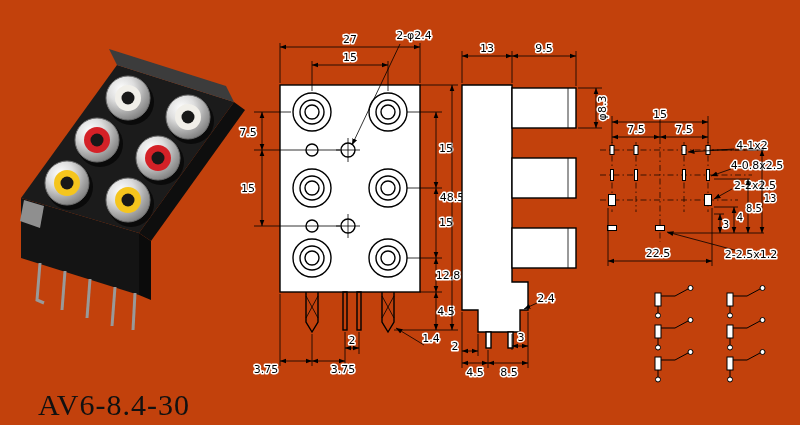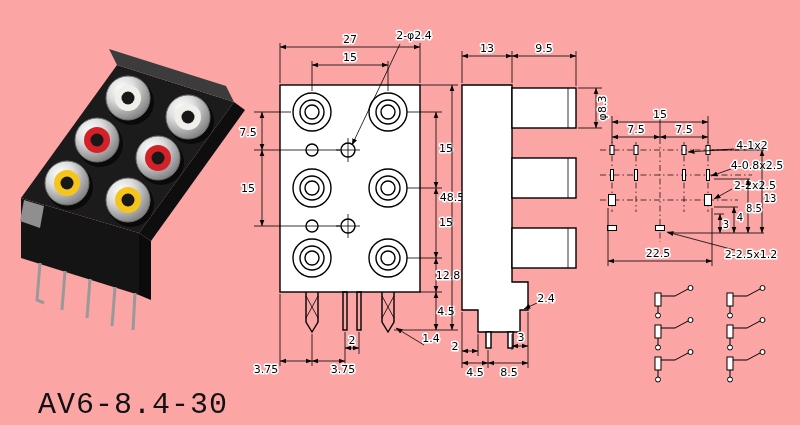--- a/index.html
+++ b/index.html
@@ -1,35 +1,35 @@
 <!DOCTYPE html>
 <html><head>
 <meta charset="utf-8">
 <style>
   html,body{margin:0;padding:0;background:#fff;}
-  .page{position:relative;width:800px;height:425px;background:#fca5a5;overflow:hidden;
+  .page{position:relative;width:800px;height:425px;background:#c2410c;overflow:hidden;
         font-family:"Liberation Sans", sans-serif;}
   .drawing{position:absolute;left:0;top:0;}
   
   .ol{fill:#ffffff;stroke:#000;stroke-width:1.4;}          
   .ol2{fill:none;stroke:#000;stroke-width:1.4;}
   .xl{stroke:#000;stroke-width:0.8;fill:none;}             
   .dl{stroke:#000;stroke-width:0.8;fill:none;
       marker-start:url(#ar);marker-end:url(#ar);}          
   .ldr{stroke:#000;stroke-width:0.8;fill:none;marker-end:url(#ar);} 
   .cl{stroke:#000;stroke-width:0.7;fill:none;stroke-dasharray:6 3 1.5 3;}
   .pad{fill:#fff;stroke:#000;stroke-width:1;}
   .sym line{stroke:#000;stroke-width:1;}
   .sym rect{fill:#fff;stroke:#000;stroke-width:1;}
   .sym circle{fill:#fff;stroke:#000;stroke-width:1;}
   text.dim{font:11px "DejaVu Sans", sans-serif;fill:#000;text-anchor:middle;
            paint-order:stroke;stroke:#ffffff;stroke-width:3px;stroke-linejoin:round;}
   text.sm{font:10px "DejaVu Sans", sans-serif;}
   .title{position:absolute;left:38px;top:388px;font-size:30px;color:#111;
-         letter-spacing:1px;font-family:Liberation Mono, monospace;}
+         letter-spacing:1px;font-family:Liberation Serif, serif;}
 </style>
 </head>
 <body>
 
 <div class="page">
 
 <svg class="drawing" width="800" height="425" viewBox="0 0 800 425">
   <defs>
     <marker id="ar" viewBox="0 0 10 10" refX="9" refY="5" markerWidth="9" markerHeight="9" orient="auto-start-reverse">
       <path d="M0,1.5 L9,5 L0,8.5 Z" fill="#000"></path>

